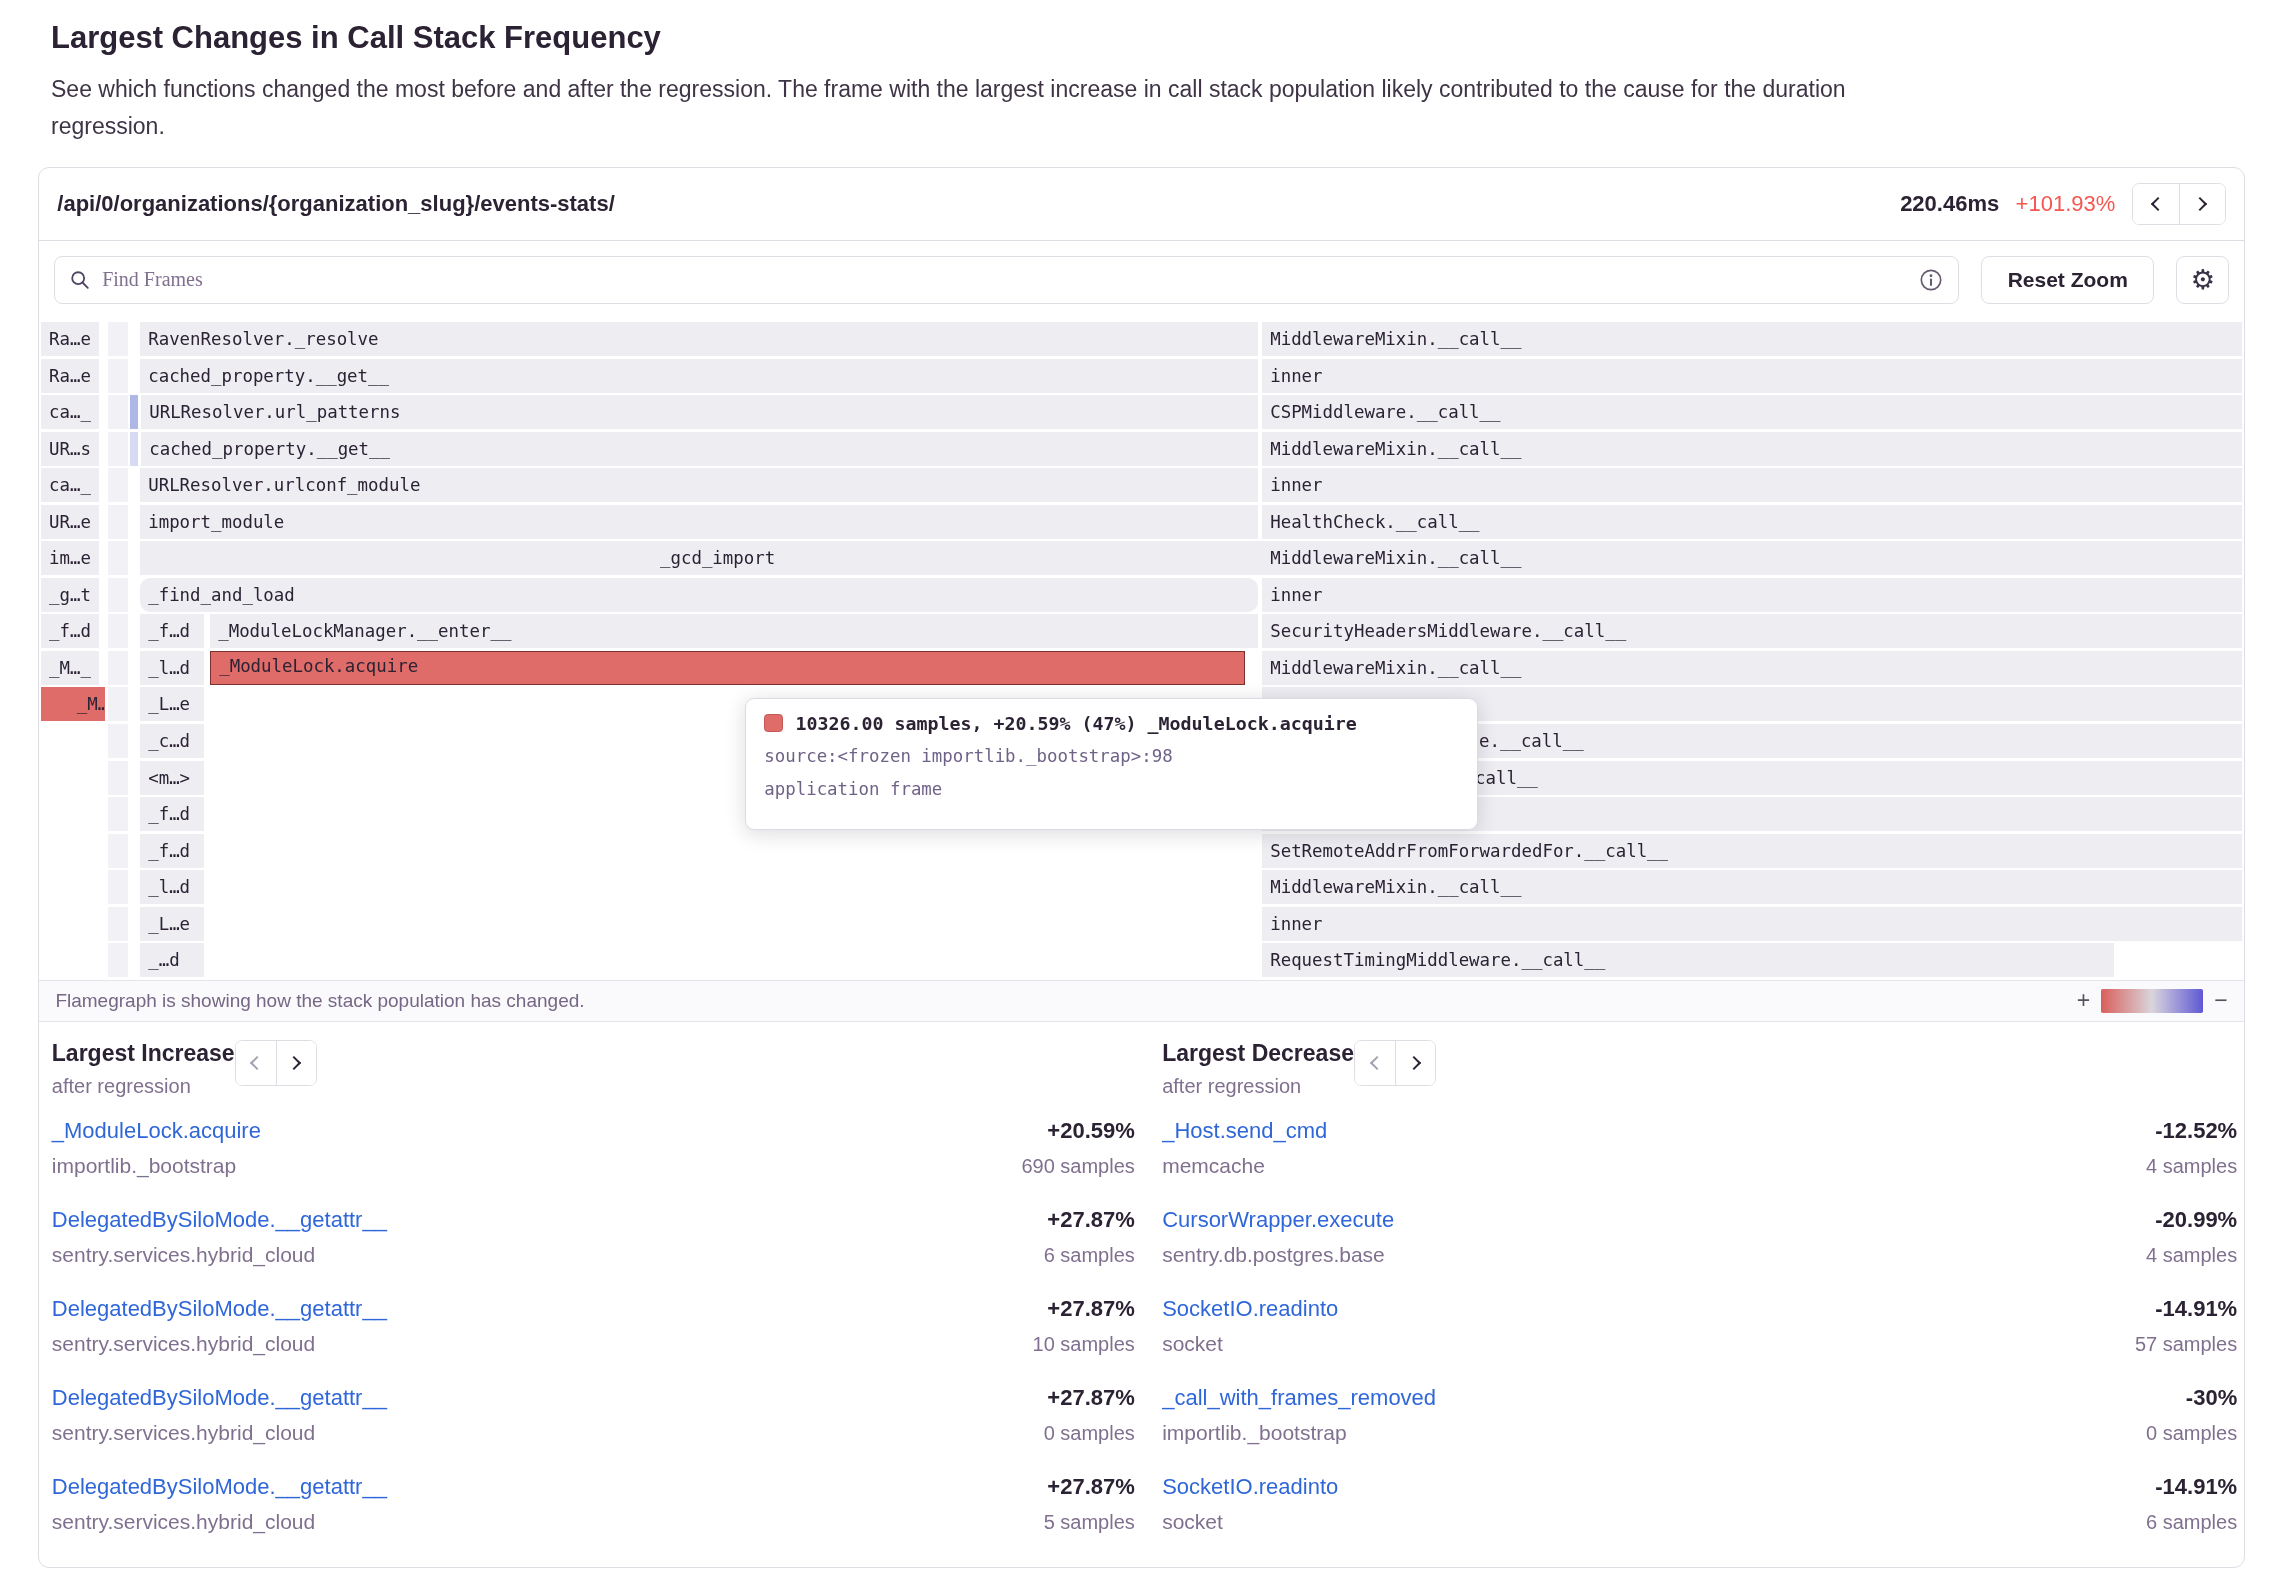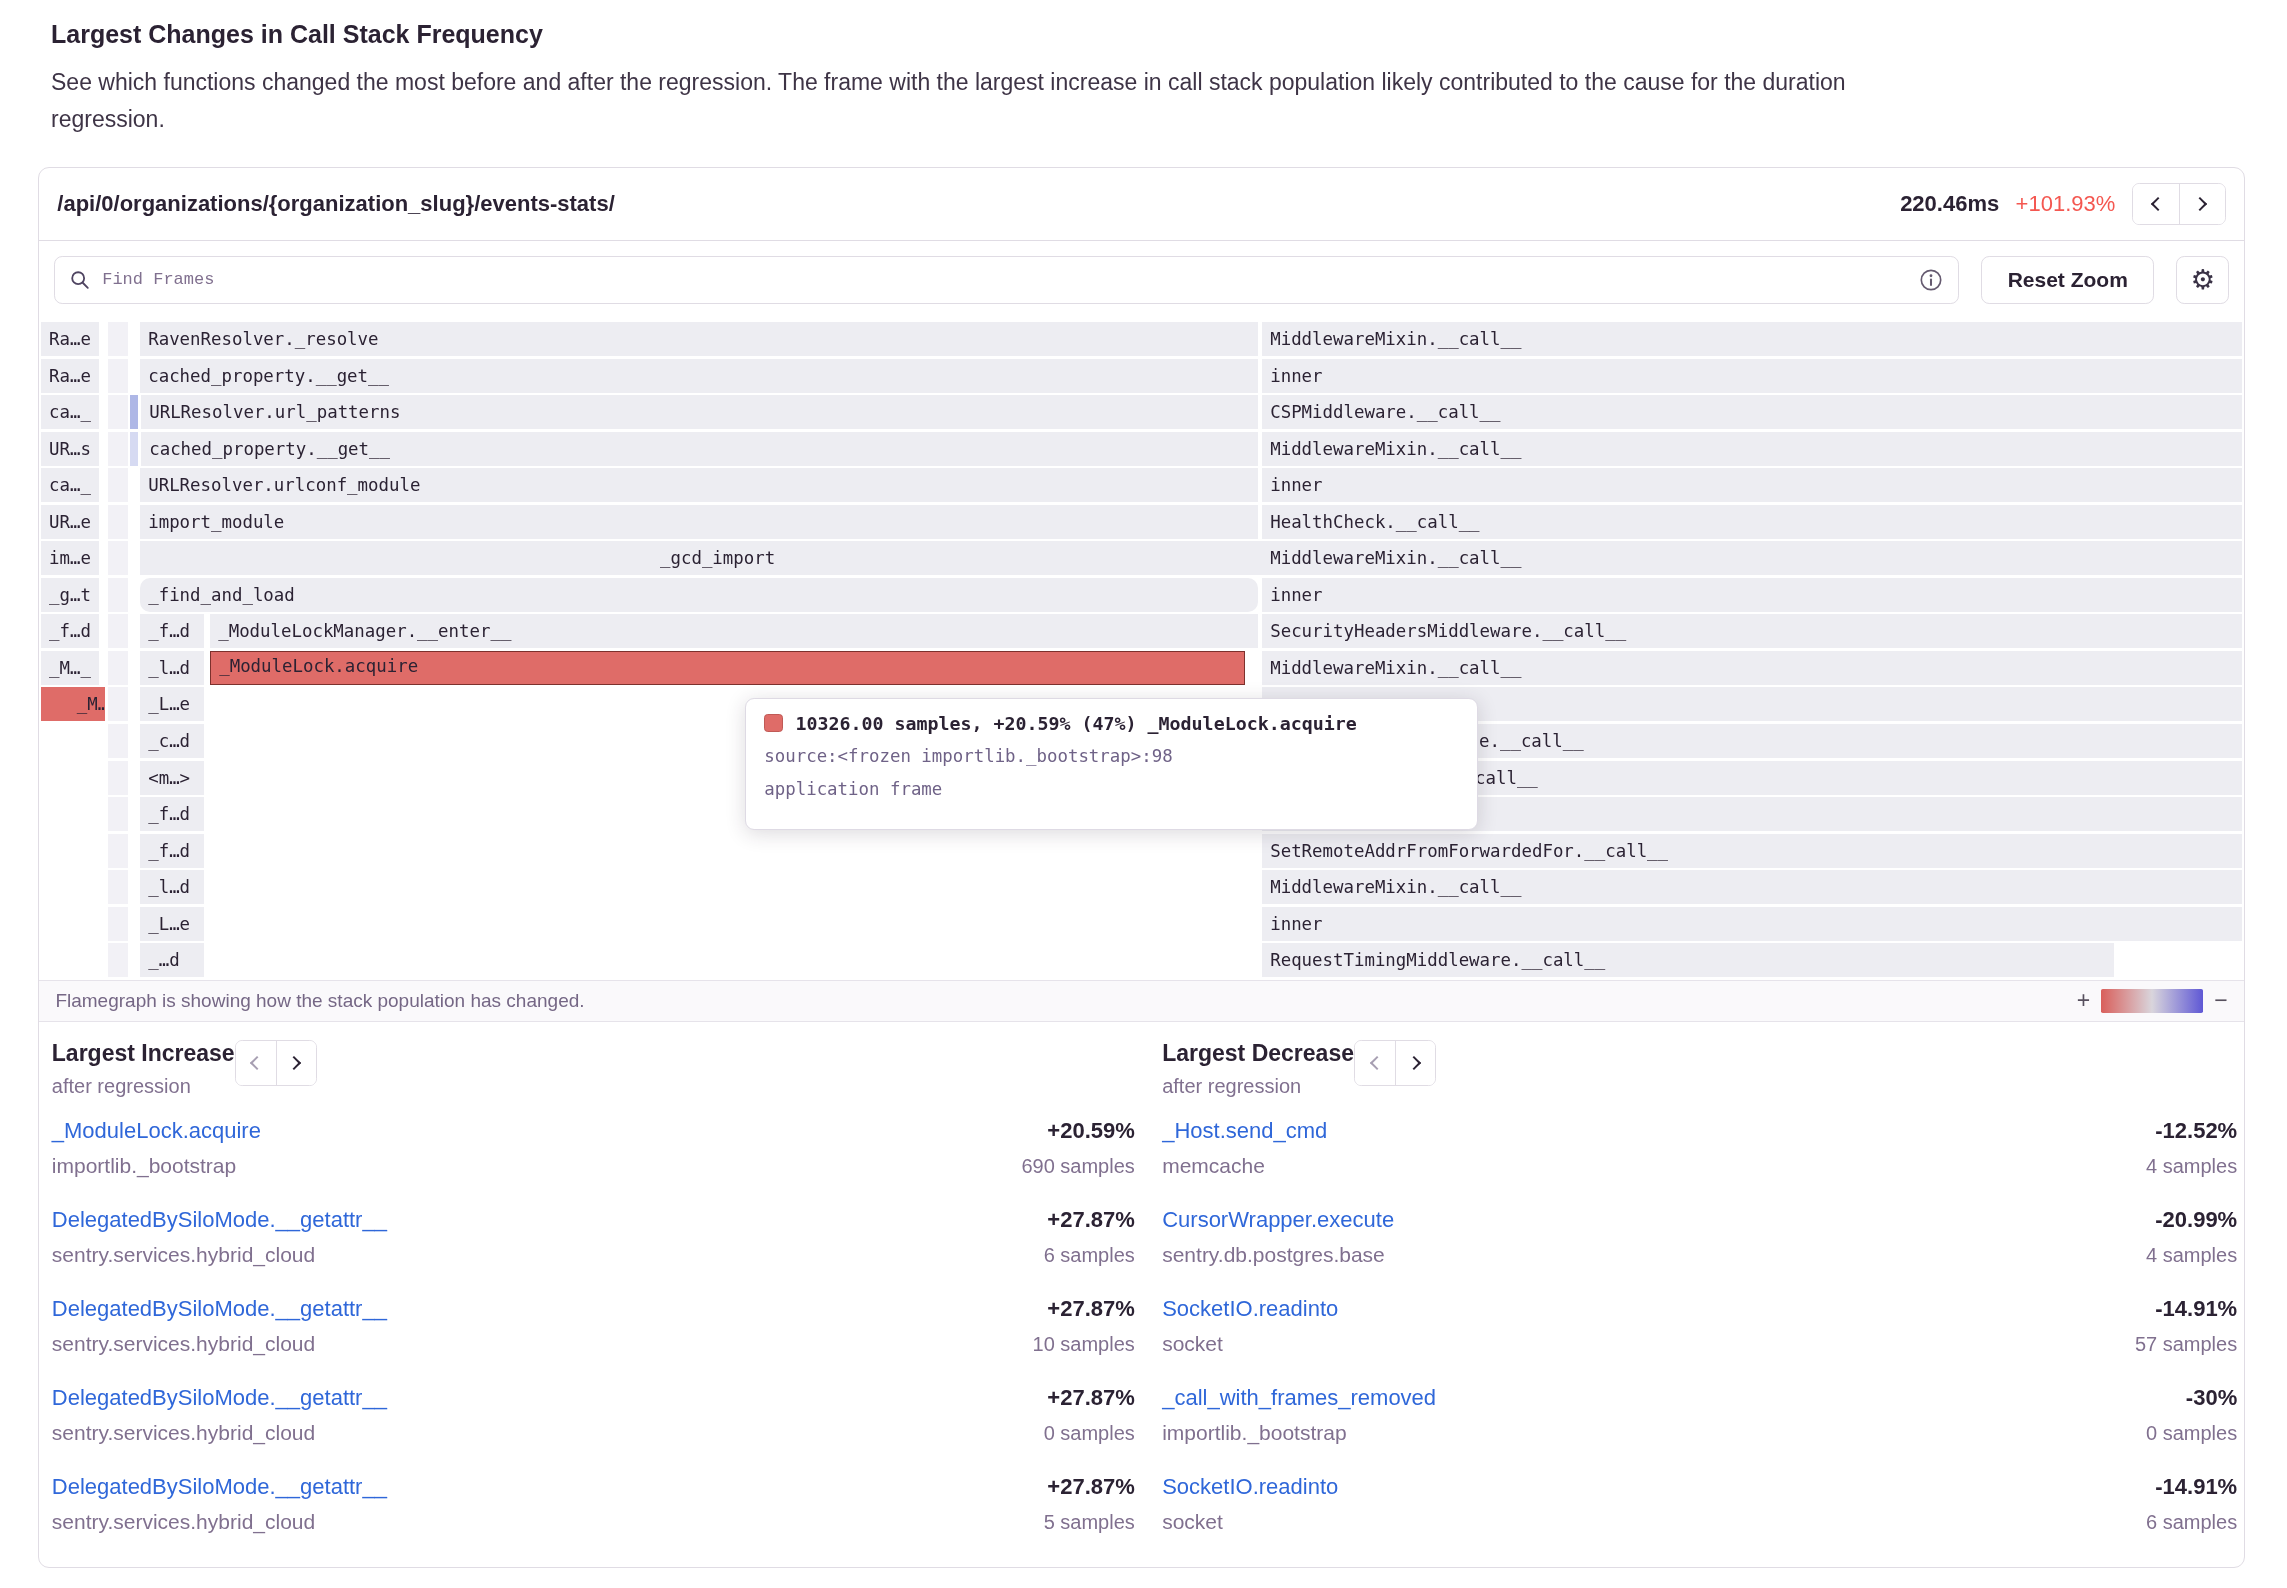--- a/index.html
+++ b/index.html
@@ -1,19 +1,19 @@
 <!DOCTYPE html>
 <html style="font-size:14.6px"><head>
 <meta charset="utf-8">
 <style>
   * { margin:0; padding:0; box-sizing:border-box; }
   html,body { width:2288px; height:1588px; background:#fff; font-family:"Liberation Sans","DejaVu Sans",sans-serif; color:#2b2233; }
 
   .page-head { position:absolute; left:51px; top:20px; }
-  .page-title { font-size:25px; font-weight:700; color:#2b2233; }
+  .page-title { font-size:31px; font-weight:700; color:#2b2233; }
   .page-desc { font-size:23px; color:#3e3446; margin-top:14.6px; line-height:37px; }
 
   .card { position:absolute; left:38px; top:167px; width:2207px; height:1401px;
           border:0.9px solid #e0dce4; border-radius:11px; background:#fff; }
 
   
   .hdr { height:73px; border-bottom:0.9px solid #e0dce4; display:flex; align-items:center;
          justify-content:space-between; padding:0 18.3px 0 18.3px; }
   .endpoint { font-size:22px; font-weight:700; color:#2b2233; }
   .hdr-right { display:flex; align-items:center; gap:16.4px; }
@@ -28,21 +28,21 @@
   .chv.left  { transform:rotate(45deg); margin-left:3.7px; }
   .chv.right { transform:rotate(225deg); margin-right:3.7px; }
   .chv.dim { border-color:#a79fb2; }
 
   
   .tools { margin-top:14.6px; padding:0 14.6px; display:flex; align-items:center; gap:22px; height:48px; }
   .seg { display:flex; align-items:stretch; background:#f6f4f8; border:0.9px solid #e0dce4; border-radius:9.1px; height:48px; }
   .seg-item { display:flex; align-items:center; justify-content:center; padding:0 31px; font-size:21px; color:#49405a; cursor:pointer; white-space:nowrap; }
   .seg-item.active { background:#fff; border:0.9px solid #d2cbdb; border-radius:8.2px; margin:-0.9px; font-weight:700; color:#2b2233; box-shadow:0 0.9px 2.7px rgba(43,34,51,.10); }
   .search { flex:1; height:48px; border:0.9px solid #e0dce4; border-radius:8.2px; background:#fff; display:flex; align-items:center; padding:0 14.6px; gap:11px; }
-  .search input { flex:1; border:none; outline:none; font-size:17px; color:#2b2233; font-family:Liberation Mono, monospace; background:transparent; }
+  .search input { flex:1; border:none; outline:none; font-size:20px; color:#2b2233; font-family:Liberation Serif, serif; background:transparent; }
   .search input::placeholder { color:#80708f; }
   .btn { height:48px; border:0.9px solid #e0dce4; border-radius:8.2px; background:#fff; font-size:21px; font-weight:700;
          color:#2b2233; padding:0 25.6px; cursor:pointer; font-family:inherit; }
   .btn.icon-only { width:53px; padding:0; font-size:27.4px; font-weight:400; display:flex; align-items:center; justify-content:center; font-family:"DejaVu Sans",sans-serif; color:#3a3246; }
 
   
   .flame { position:relative; margin-top:18.3px; height:658px; overflow:hidden; }
   .frow { position:absolute; left:0; right:0; height:34px; }
   .cell { position:absolute; top:0; height:34px; line-height:34px; font-family:"DejaVu Sans Mono",monospace;
           font-size:17.4px; color:#2b2233; white-space:nowrap; overflow:hidden; background:#ededf2; padding-left:8.2px; }

